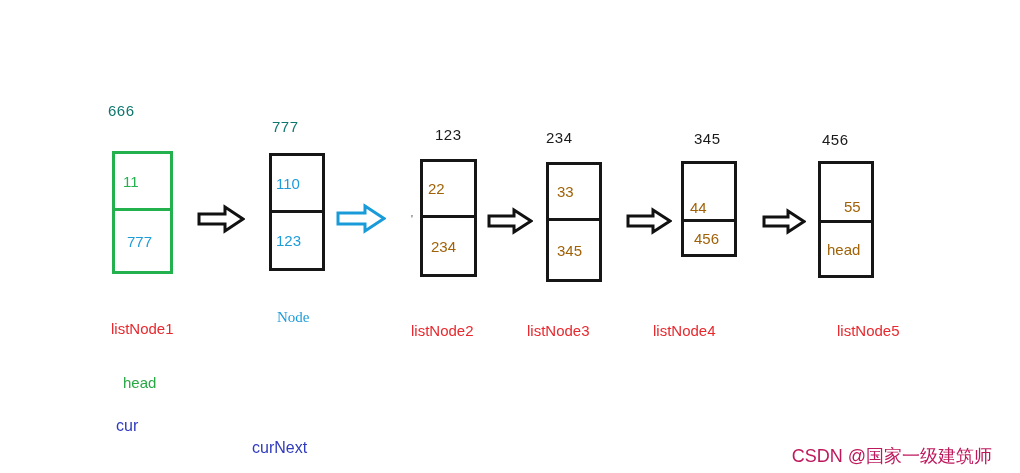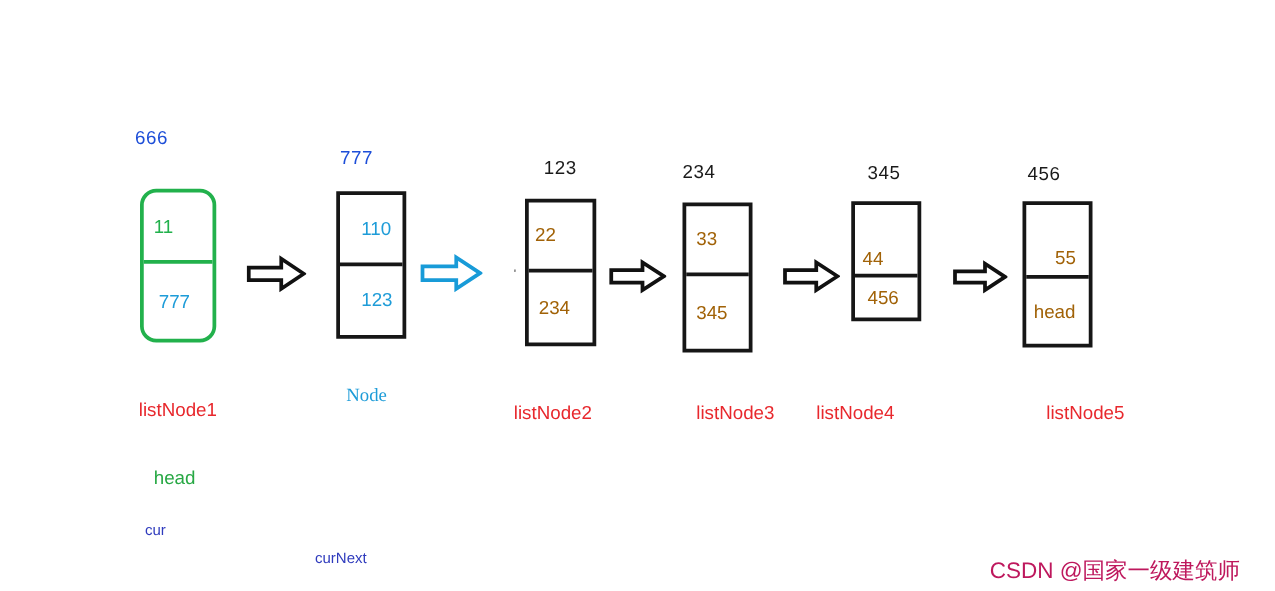--- a/index.html
+++ b/index.html
@@ -6,65 +6,65 @@
   html,body { background:#ffffff; }
   body { font-family:"Liberation Sans","DejaVu Sans",sans-serif; }
   .canvas {
     position:relative; width:1020px; height:473px;
     background:#ffffff; overflow:hidden;
   }
   .abs { position:absolute; white-space:nowrap; }
 
   
   .addr { font-size:15px; color:#1a1a1a; letter-spacing:0.5px; }
-  .addr.blue { color:#1d4ed8; }
+  .addr.blue { color:#0f766e; }
 
   
   .nodebox {
     position:absolute; background:#ffffff;
     border:3px solid #161616;
     display:flex; flex-direction:column;
   }
   .nodebox.green { border-color:#22b14c; }
   .cell {
     display:flex; align-items:center;
     padding-left:8px; font-size:15px; color:#a16207;
   }
   .cell.top { border-bottom:3px solid #161616; flex:none; }
   .nodebox.green .cell.top { border-bottom-color:#22b14c; }
   .cell.bottom { flex:1; }
-  .cell.pad12 { padding-left:17px; }
+  .cell.pad12 { padding-left:4px; }
   .txt-green { color:#22b14c; }
   .txt-blue  { color:#1e9cd8; }
 
   
   .name { font-size:15px; color:#e8282d; }
   .name.blue { color:#1e9cd8;font-family:Liberation Serif, serif; }
 
   
   .ptr-head { font-size:15px; color:#27a844; }
-  .ptr { font-size:12px; color:#2f3bbd; }
+  .ptr { font-size:16px; color:#2f3bbd; }
 
   
   .arrow { position:absolute; }
   .arrow svg { display:block; }
   .arrow.black { color:#111111; }
   .arrow.blue  { color:#189bd8; }
 
   .stray { font-size:10px; color:#444444; }
 
   .watermark { font-size:18px; color:#be185d;margin-left:40px; }
 </style>
 </head>
 <body>
 
 <div class="canvas">
 
   <div class="abs addr blue" style="left:108px; top:102px;">666</div>
-  <div class="nodebox green" style="left:112px; top:151px; width:61px; height:123px;border-radius:13px;">
+  <div class="nodebox green" style="left:112px; top:151px; width:61px; height:123px;">
     <div class="cell top txt-green" style="height:57px;">11</div>
     <div class="cell bottom txt-blue" style="padding-left:12px;">777</div>
   </div>
   <div class="abs name" style="left:111px; top:320px;">listNode1</div>
 
   <div class="arrow black" style="left:197px; top:204px;">
     <svg width="48" height="30" viewBox="0 0 48 30">
       <polygon points="2,10 28,10 28,3 46,15 28,27 28,20 2,20" fill="#ffffff" stroke="currentColor" stroke-width="3" stroke-linejoin="miter"></polygon>
     </svg>
   </div>
@@ -95,21 +95,21 @@
     <svg width="46" height="28" viewBox="0 0 46 28">
       <polygon points="2,9 27,9 27,3 44,14 27,25 27,19 2,19" fill="#ffffff" stroke="currentColor" stroke-width="3" stroke-linejoin="miter"></polygon>
     </svg>
   </div>
 
   <div class="abs addr" style="left:546px; top:129px;">234</div>
   <div class="nodebox" style="left:546px; top:162px; width:56px; height:120px;justify-content:space-between;">
     <div class="cell top" style="height:56px;">33</div>
     <div class="cell bottom">345</div>
   </div>
-  <div class="abs name" style="left:557px; top:322px;">listNode3</div>
+  <div class="abs name" style="left:527px; top:322px;">listNode3</div>
 
   <div class="arrow black" style="left:626px; top:207px;">
     <svg width="46" height="28" viewBox="0 0 46 28">
       <polygon points="2,9 27,9 27,3 44,14 27,25 27,19 2,19" fill="#ffffff" stroke="currentColor" stroke-width="3" stroke-linejoin="miter"></polygon>
     </svg>
   </div>
 
   <div class="abs addr" style="left:694px; top:130px;">345</div>
   <div class="nodebox" style="left:681px; top:161px; width:56px; height:96px;">
     <div class="cell top" style="height:58px; align-items:flex-end; padding-bottom:3px; padding-left:6px;">44</div>

